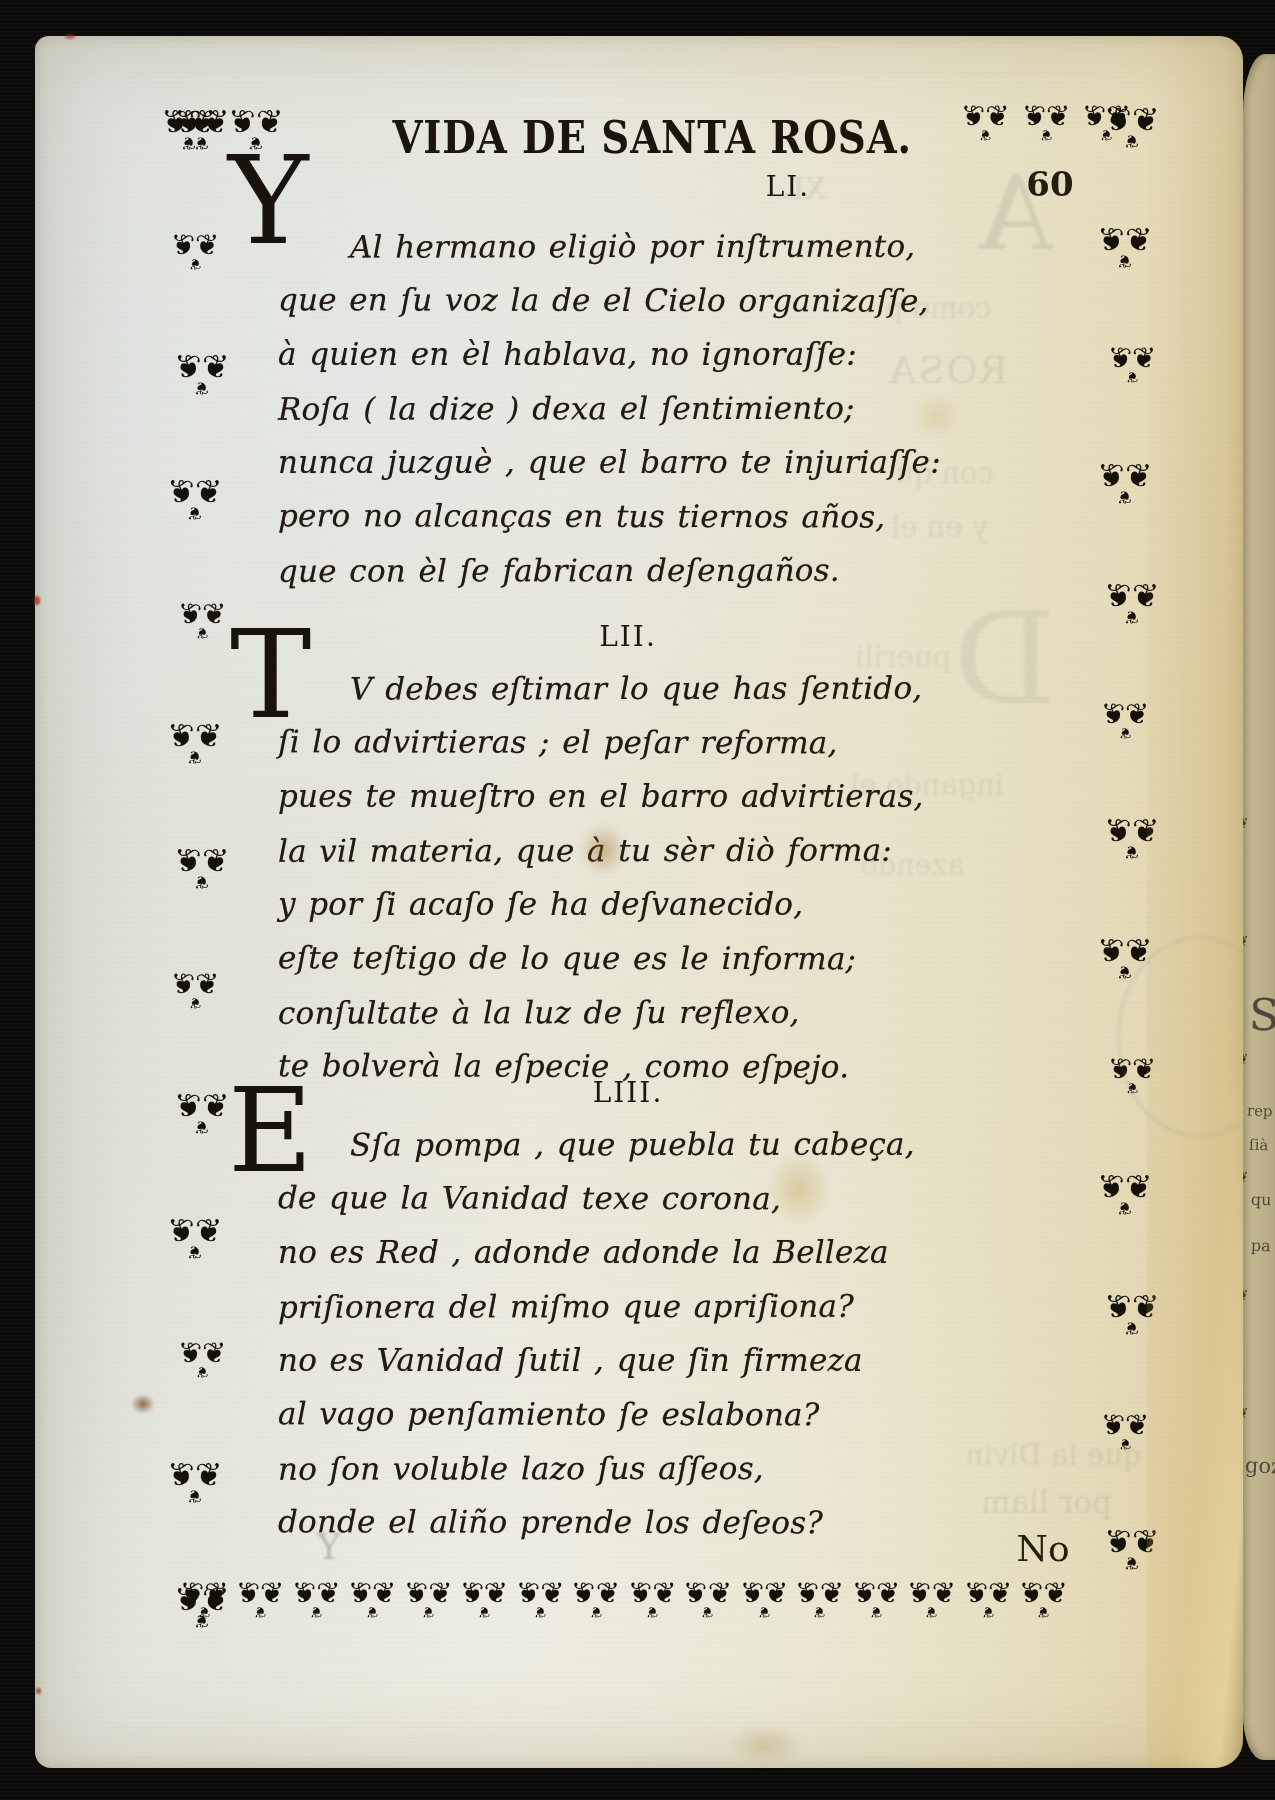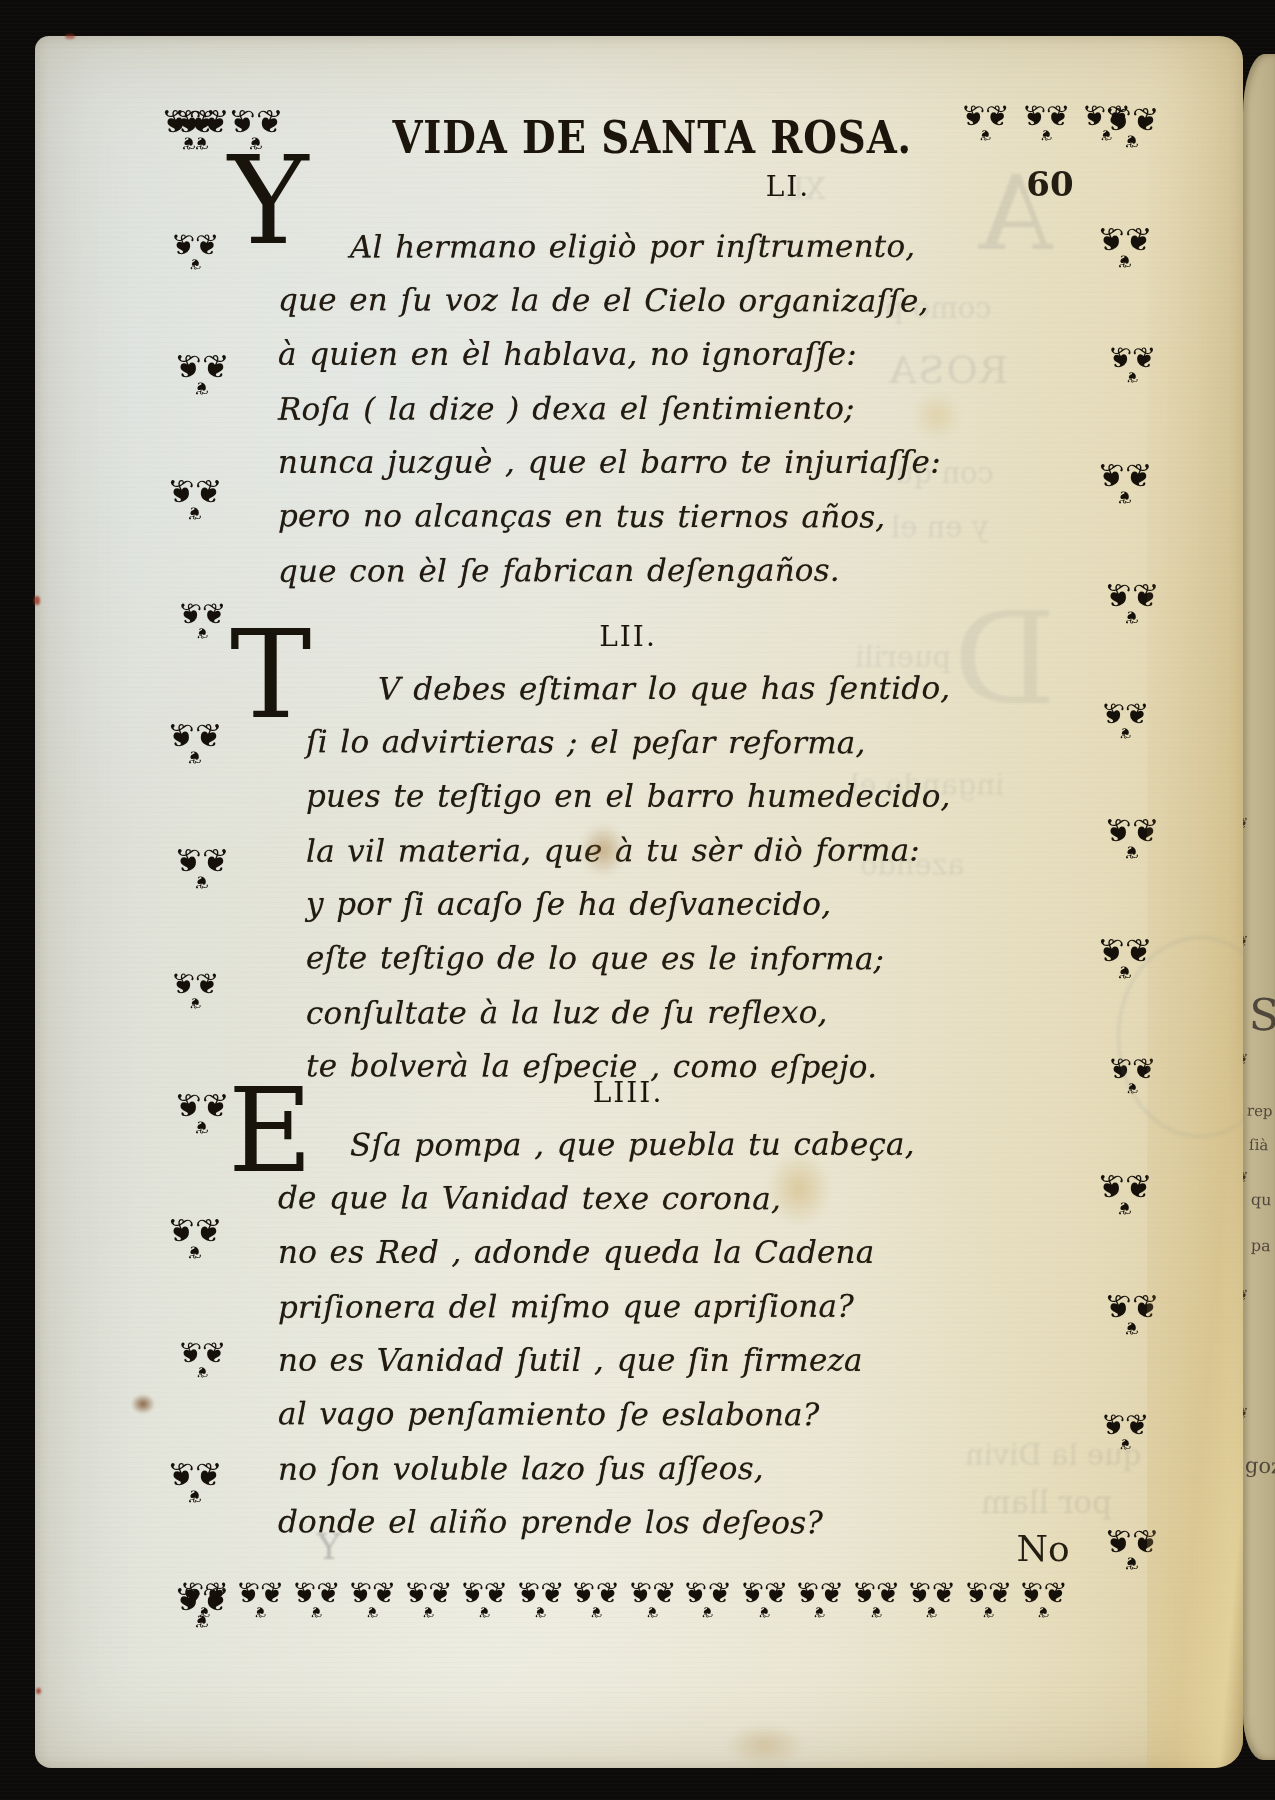--- a/index.html
+++ b/index.html
@@ -70,21 +70,21 @@
   .stanza .dc{position:absolute;font-size:122px;line-height:.78;color:#18130b;
     font-weight:500;}
   .stanza .lines{white-space:nowrap;font-style:italic;}
   .stanza .line{height:54px;line-height:54px;font-size:31px;word-spacing:2.5px;
     letter-spacing:.2px;color:#201a10;text-shadow:0 0 .7px rgba(25,18,8,.55);}
   .stanza .line.first{text-indent:72px;}
   .stanza .line:nth-child(2n){transform:rotate(.12deg);}
   .stanza .line:nth-child(3n+1){transform:rotate(-.1deg);}
   .s0{top:134px;}  .s0 .heading{margin-left:320px;width:380px;}  .s0 .lines{margin-top:16px;}
   .s0 .dc{left:-50px;top:-16px;}
-  .s1{top:584px;}  .s1 .lines{margin-top:8px;margin-left:28px;}
+  .s1{top:584px;}  .s1 .lines{margin-top:8px;}
   .s1 .dc{left:-48px;top:8px;}
   .s2{top:1040px;} .s2 .lines{margin-top:8px;}
   .s2 .dc{left:-50px;top:10px;font-size:116px;}
   .catchword{position:absolute;left:948px;top:1492px;width:120px;text-align:center;
     font-size:36px;color:#241d12;}
   
   .st{position:absolute;color:#5a6068;transform:scaleX(-1);filter:blur(1.3px);
     white-space:nowrap;font-family:"DejaVu Serif",serif;}
   .st-0{left:740px;top:135px;font-size:30px;opacity:.12;}
   .st-1{left:850px;top:255px;font-size:29px;opacity:.11;}
@@ -499,36 +499,36 @@
             <div class="line">que con èl ſe fabrican deſengaños.</div>
           </div>
   </section>
 
   <section class="stanza s1">
     <div class="heading">LII.</div>
     <span class="dc">T</span>
     <div class="lines">
             <div class="line first">V debes eſtimar lo que has ſentido,</div>
             <div class="line">ſi lo advirtieras ; el peſar reforma,</div>
-            <div class="line">pues te teſtigo en el barro humedecido,</div>
+            <div class="line">pues te mueſtro en el barro advirtieras,</div>
             <div class="line">la vil materia, que à tu sèr diò forma:</div>
             <div class="line">y por ſi acaſo ſe ha deſvanecido,</div>
             <div class="line">eſte teſtigo de lo que es le informa;</div>
             <div class="line">conſultate à la luz de ſu reflexo,</div>
             <div class="line">te bolverà la eſpecie , como eſpejo.</div>
           </div>
   </section>
 
   <section class="stanza s2">
     <div class="heading">LIII.</div>
     <span class="dc">E</span>
     <div class="lines">
             <div class="line first">Sſa pompa , que puebla tu cabeça,</div>
             <div class="line">de que la Vanidad texe corona,</div>
-            <div class="line">no es Red , adonde queda la Cadena</div>
+            <div class="line">no es Red , adonde adonde la Belleza</div>
             <div class="line">priſionera del miſmo que apriſiona?</div>
             <div class="line">no es Vanidad ſutil , que ſin firmeza</div>
             <div class="line">al vago penſamiento ſe eslabona?</div>
             <div class="line">no ſon voluble lazo ſus aſſeos,</div>
             <div class="line">donde el aliño prende los deſeos?</div>
           </div>
   </section>
 </div>
 
     <div class="catchword">No</div>

